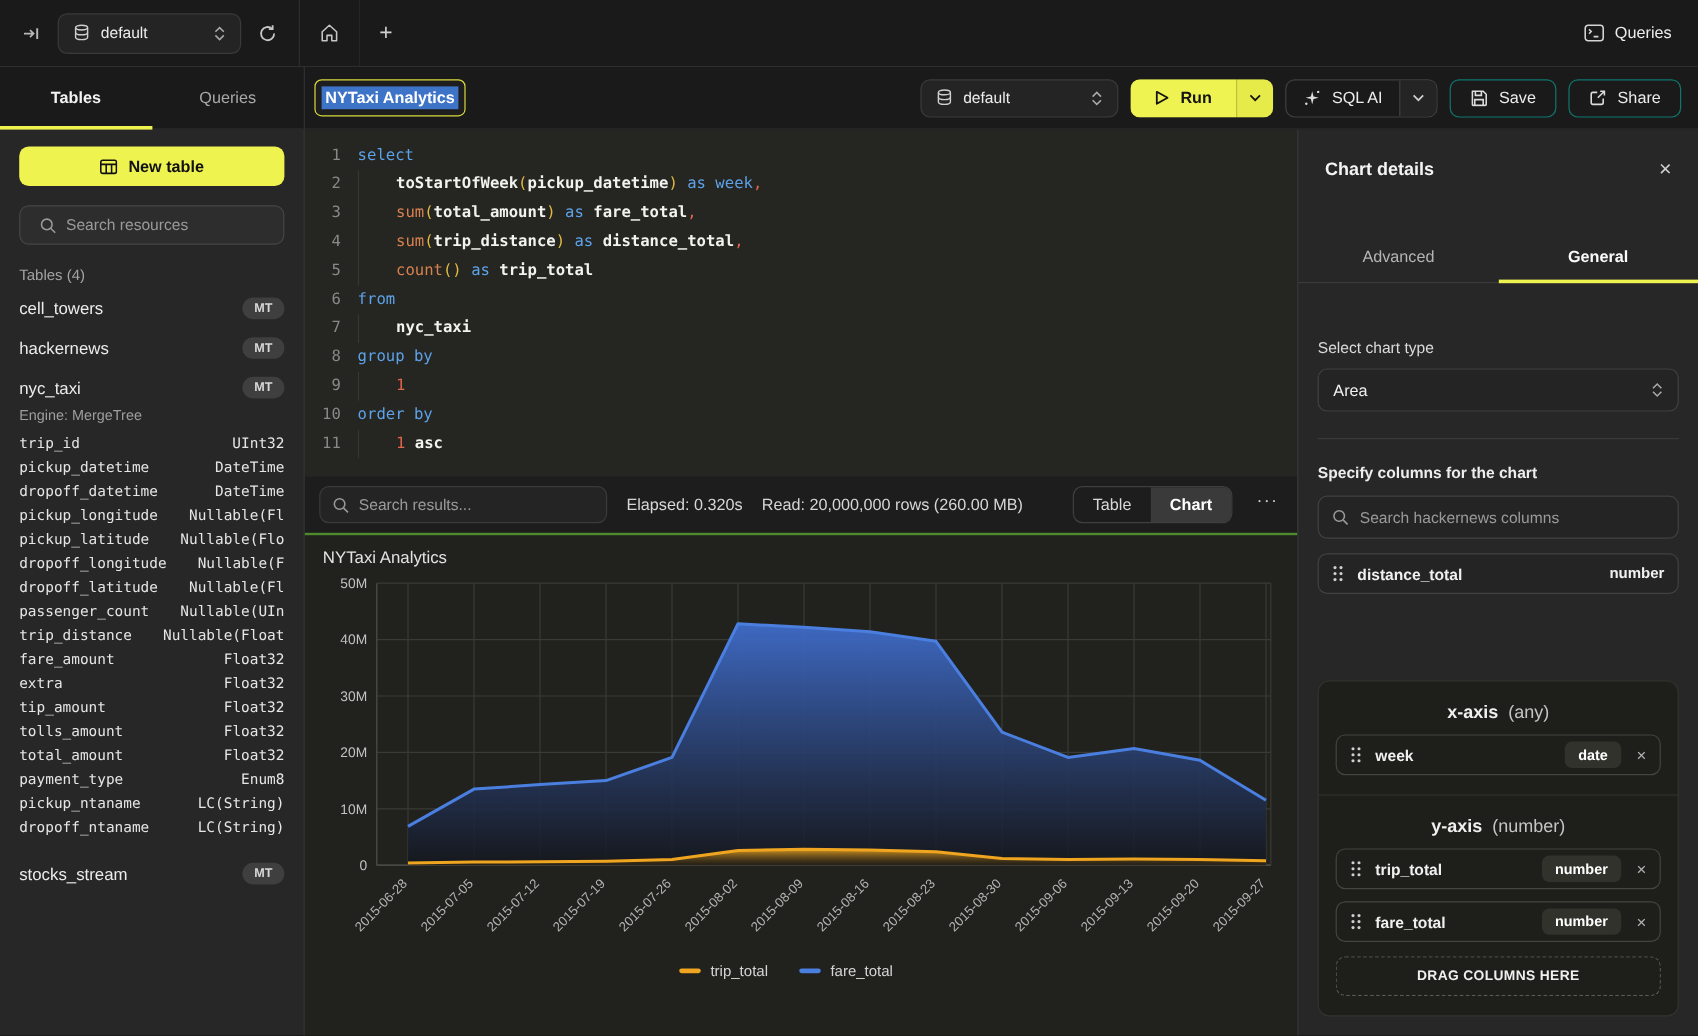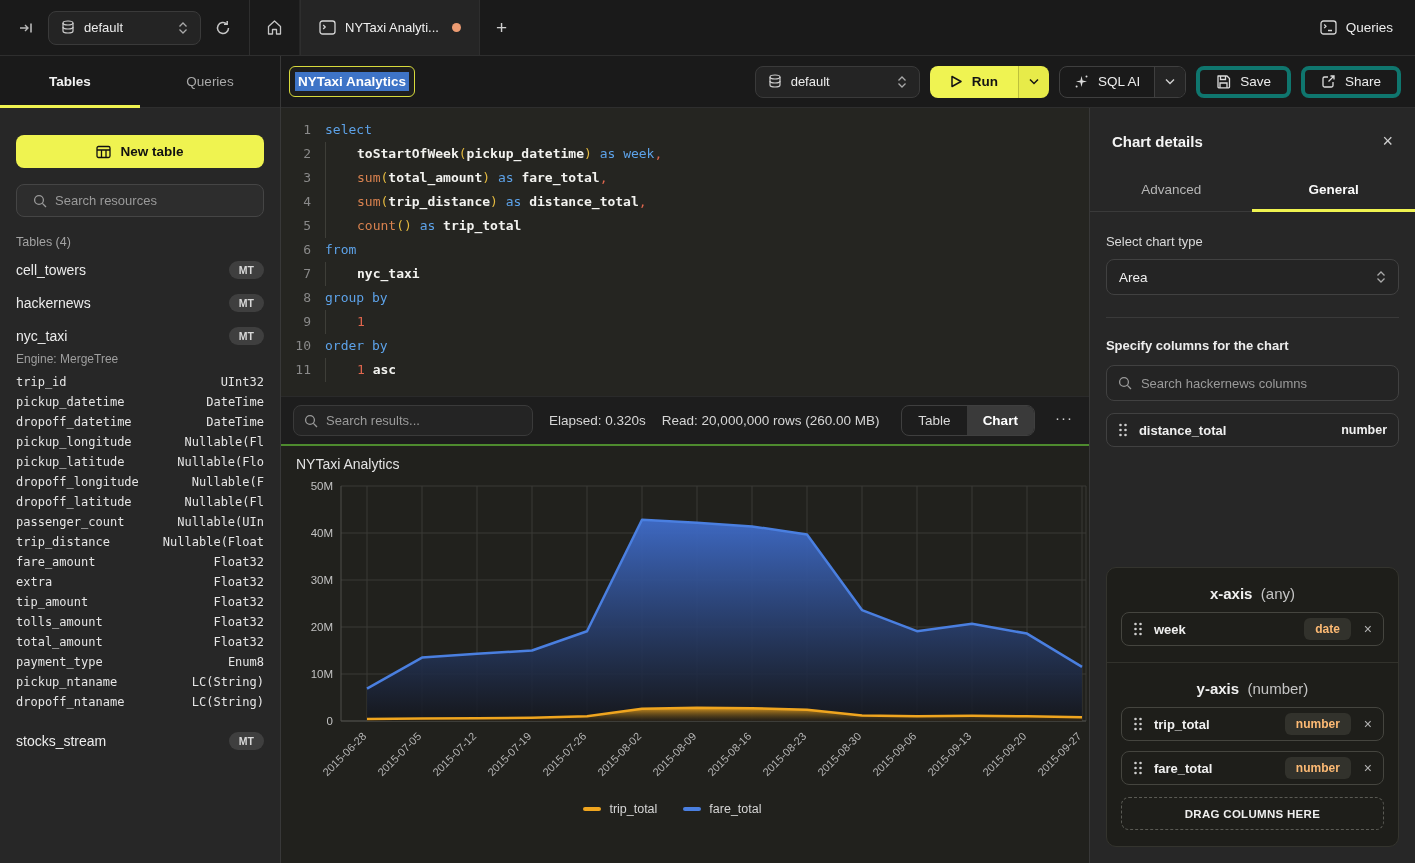--- a/index.html
+++ b/index.html
@@ -19,21 +19,21 @@
   .tab.home { padding:0 16px; }
   .tab.active { background:#252525; color:#f0f0f0; border-right:1px solid #2e2e2e; border-left:1px solid #2e2e2e; }
   .tab .dot { width:9px; height:9px; border-radius:50%; background:#ec9b72; margin-left:4px; }
   .plusbtn { background:none; border:none; color:#cfcfcf; font-size:19px; padding:0 16px; cursor:pointer; }
   .tb-right { margin-left:auto; display:flex; align-items:center; padding-right:22px; }
   .ghostbtn { display:flex; align-items:center; gap:9px; background:none; border:none; color:#ececec;
     font-size:13.5px; font-weight:500; cursor:pointer; }
 
   
   .main { flex:1; display:flex; min-height:0; }
-  .sidebar { width:281px; background:#272727; border-right:1px solid #383838; display:flex; flex-direction:column;gap:13px; }
+  .sidebar { width:254px; background:#272727; border-right:1px solid #383838; display:flex; flex-direction:column; }
   .rightside { flex:1; display:flex; flex-direction:column; min-width:0; }
 
   
   .sb-tabs { height:52px; display:flex; border-bottom:1px solid #2e2e2e; background:#1a1a1a; }
   .sb-tab { flex:1; display:flex; align-items:center; justify-content:center; color:#a9a9a9; position:relative;
     font-size:13.5px; cursor:pointer; }
   .sb-tab.active { color:#f2f2f2; font-weight:600; }
   .sb-tab.active::after { content:""; position:absolute; left:0; right:0; bottom:-1px; height:3px; background:#eff350; }
 
   .sb-body { flex:1; padding:14px 16px; overflow:hidden; }
@@ -61,21 +61,21 @@
   .runbtn { display:flex; align-items:stretch; height:32px; border-radius:8px; overflow:hidden; cursor:pointer; }
   .run-main { background:#eff352; color:#141414; font-weight:700; font-size:13.5px; display:flex; align-items:center;
     gap:10px; padding:0 20px; border:none; }
   .run-caret { background:#e7eb49; border:none; border-left:1px solid rgba(0,0,0,.18); padding:0 10px;
     display:flex; align-items:center; color:#141414; }
   .splitbtn { display:flex; align-items:stretch; height:32px; border:1px solid #3f3f3f; border-radius:8px; overflow:hidden; }
   .split-main { display:flex; align-items:center; gap:9px; padding:0 14px; color:#ececec; background:none; border:none;
     font-size:13.5px; font-weight:500; cursor:pointer; }
   .split-caret { border:none; border-left:1px solid #3f3f3f; background:#242424; color:#cfcfcf; padding:0 10px;
     display:flex; align-items:center; cursor:pointer; }
-  .toolbtn { display:flex; align-items:center; gap:9px; height:32px; border:4px solid #0f766e; border-radius:8px;
+  .toolbtn { display:flex; align-items:center; gap:9px; height:32px; border:1px solid #0f766e; border-radius:8px;
     background:none; color:#ececec; font-size:13.5px; font-weight:500; padding:0 16px; cursor:pointer; }
 
   
   .content-row { flex:1; display:flex; min-height:0; }
   .center { width:830px; display:flex; flex-direction:column; min-width:0; }
 
   
   .editor { height:288px; background:#252521; padding-top:10px; overflow:hidden;
     font-family:"DejaVu Sans Mono", monospace; font-size:13px; }
   .code-row { display:flex; line-height:24px; }
@@ -99,21 +99,21 @@
 
   
   .chartpanel { flex:1; position:relative; background:#21211d; border-top:2px solid #4e8b2e; overflow:hidden; }
   .chart-title { position:absolute; left:15px; top:10px; color:#e3e3e3; font-size:14px; }
   .chart-svg { position:absolute; inset:0; }
   .legend { position:absolute; left:0; right:25px; top:356px; display:flex; justify-content:center; gap:26px; }
   .leg-item { display:flex; align-items:center; gap:8px; color:#d5d5d5; font-size:12.5px; }
   .leg-swatch { width:18px; height:4px; border-radius:2px; }
 
   
-  .rpanel { width:335px; background:#272727; border-left:1px solid #383838; display:flex; flex-direction:column; }
+  .rpanel { width:335px; background:#272727; border-left:1px solid #383838; display:flex; flex-direction:column;gap:24px; }
   .rp-header { display:flex; align-items:center; justify-content:space-between; padding:24px 22px 20px; }
   .rp-title { font-size:15px; font-weight:700; color:#f4f4f4; }
   .rp-close { background:none; border:none; color:#cfcfcf; font-size:18px; cursor:pointer; line-height:1; }
   .rp-tabs { display:flex; border-bottom:1px solid #3a3a3a; }
   .rp-tab { flex:1; text-align:center; padding:12px 0 14px; color:#b5b5b5; font-size:13.5px; position:relative; cursor:pointer; }
   .rp-tab.active { color:#fafafa; font-weight:600; }
   .rp-tab.active::after { content:""; position:absolute; left:0; right:0; bottom:-1px; height:3px; background:#eff350; }
   .rp-body { flex:1; display:flex; flex-direction:column; padding:6px 16px 16px; min-height:0; }
   .rp-label { color:#dadada; font-size:13px; margin:16px 0 10px; }
   .rp-select { height:36px; background:#242424; border:1px solid #414141; border-radius:8px; display:flex;
@@ -129,21 +129,21 @@
 
   .axisbox { margin-top:auto; background:#1e1e1a; border:1px solid #34342e; border-radius:10px; }
   .axis-section { padding:13px 14px 16px; }
   .axis-section + .axis-section { border-top:1px solid #32322c; }
   .axis-head { text-align:center; font-size:15px; color:#f0f0f0; margin:4px 0 2px; }
   .axis-head b { font-weight:700; }
   .axis-head span { color:#c4c4c4; font-weight:400; }
   .axiscard { margin-top:10px; height:34px; border:1px solid #45453f; border-radius:8px; display:flex;
     align-items:center; gap:11px; padding:0 11px; background:#1e1e1a; }
   .axiscard .cname { font-size:13px; font-weight:600; color:#f0f0f0; }
-  .badge { margin-left:auto; background:#32322c; border-radius:6px; padding:4px 11px; font-size:12px; font-weight:700; color:#fdba74; }
+  .badge { margin-left:auto; background:#32322c; border-radius:6px; padding:4px 11px; font-size:12px; font-weight:700; color:#ffffff; }
   .xbtn { background:none; border:none; color:#b4b4b4; font-size:14px; cursor:pointer; padding:0 0 0 2px; }
   .dropzone { margin-top:12px; height:33px; border:1.5px dashed #5a5a54; border-radius:8px; display:flex;
     align-items:center; justify-content:center; color:#efefef; font-size:11.5px; font-weight:700; letter-spacing:.3px; }
 
   .handle { display:flex; flex:none; }
   svg.icon { display:block; }
 </style>
 </head>
 <body>
 
@@ -173,28 +173,20 @@
             <path d="M13.5 8a5.5 5.5 0 1 1-1.8-4.07" stroke="#c6c6c6" stroke-width="1.5" fill="none"></path>
             <path d="M12.2 1v3.2H9" stroke="#c6c6c6" stroke-width="1.5" fill="none"></path>
           </svg>
       </button>
     </div>
     <div class="tabstrip">
       <div class="tab home">
         <svg class="icon" width="17" height="17" viewBox="0 0 17 17">
             <path d="M2.5 7.5L8.5 2l6 5.5V15h-4v-4.5h-4V15h-4z" stroke="#c6c6c6" stroke-width="1.3" fill="none" stroke-linejoin="round"></path>
           </svg>
-      </div>
-      <div class="tab active">
-        <svg class="icon" width="17" height="15" viewBox="0 0 17 15">
-            <rect x="1" y="1" width="15" height="13" rx="2.5" stroke="#d5d5d5" stroke-width="1.3" fill="none"></rect>
-            <path d="M4.2 5l2 2-2 2" stroke="#d5d5d5" stroke-width="1.3" fill="none"></path>
-          </svg>
-        <span>NYTaxi Analyti...</span>
-        <span class="dot"></span>
       </div>
       <button class="plusbtn">+</button>
     </div>
     <div class="tb-right">
       <button class="ghostbtn">
         <svg class="icon" width="17" height="15" viewBox="0 0 17 15">
             <rect x="1" y="1" width="15" height="13" rx="2.5" stroke="#d5d5d5" stroke-width="1.3" fill="none"></rect>
             <path d="M4.2 4.5l1.8 1.8-1.8 1.8M8 10.5h4" stroke="#d5d5d5" stroke-width="1.3" fill="none"></path>
           </svg>
         <span>Queries</span>

